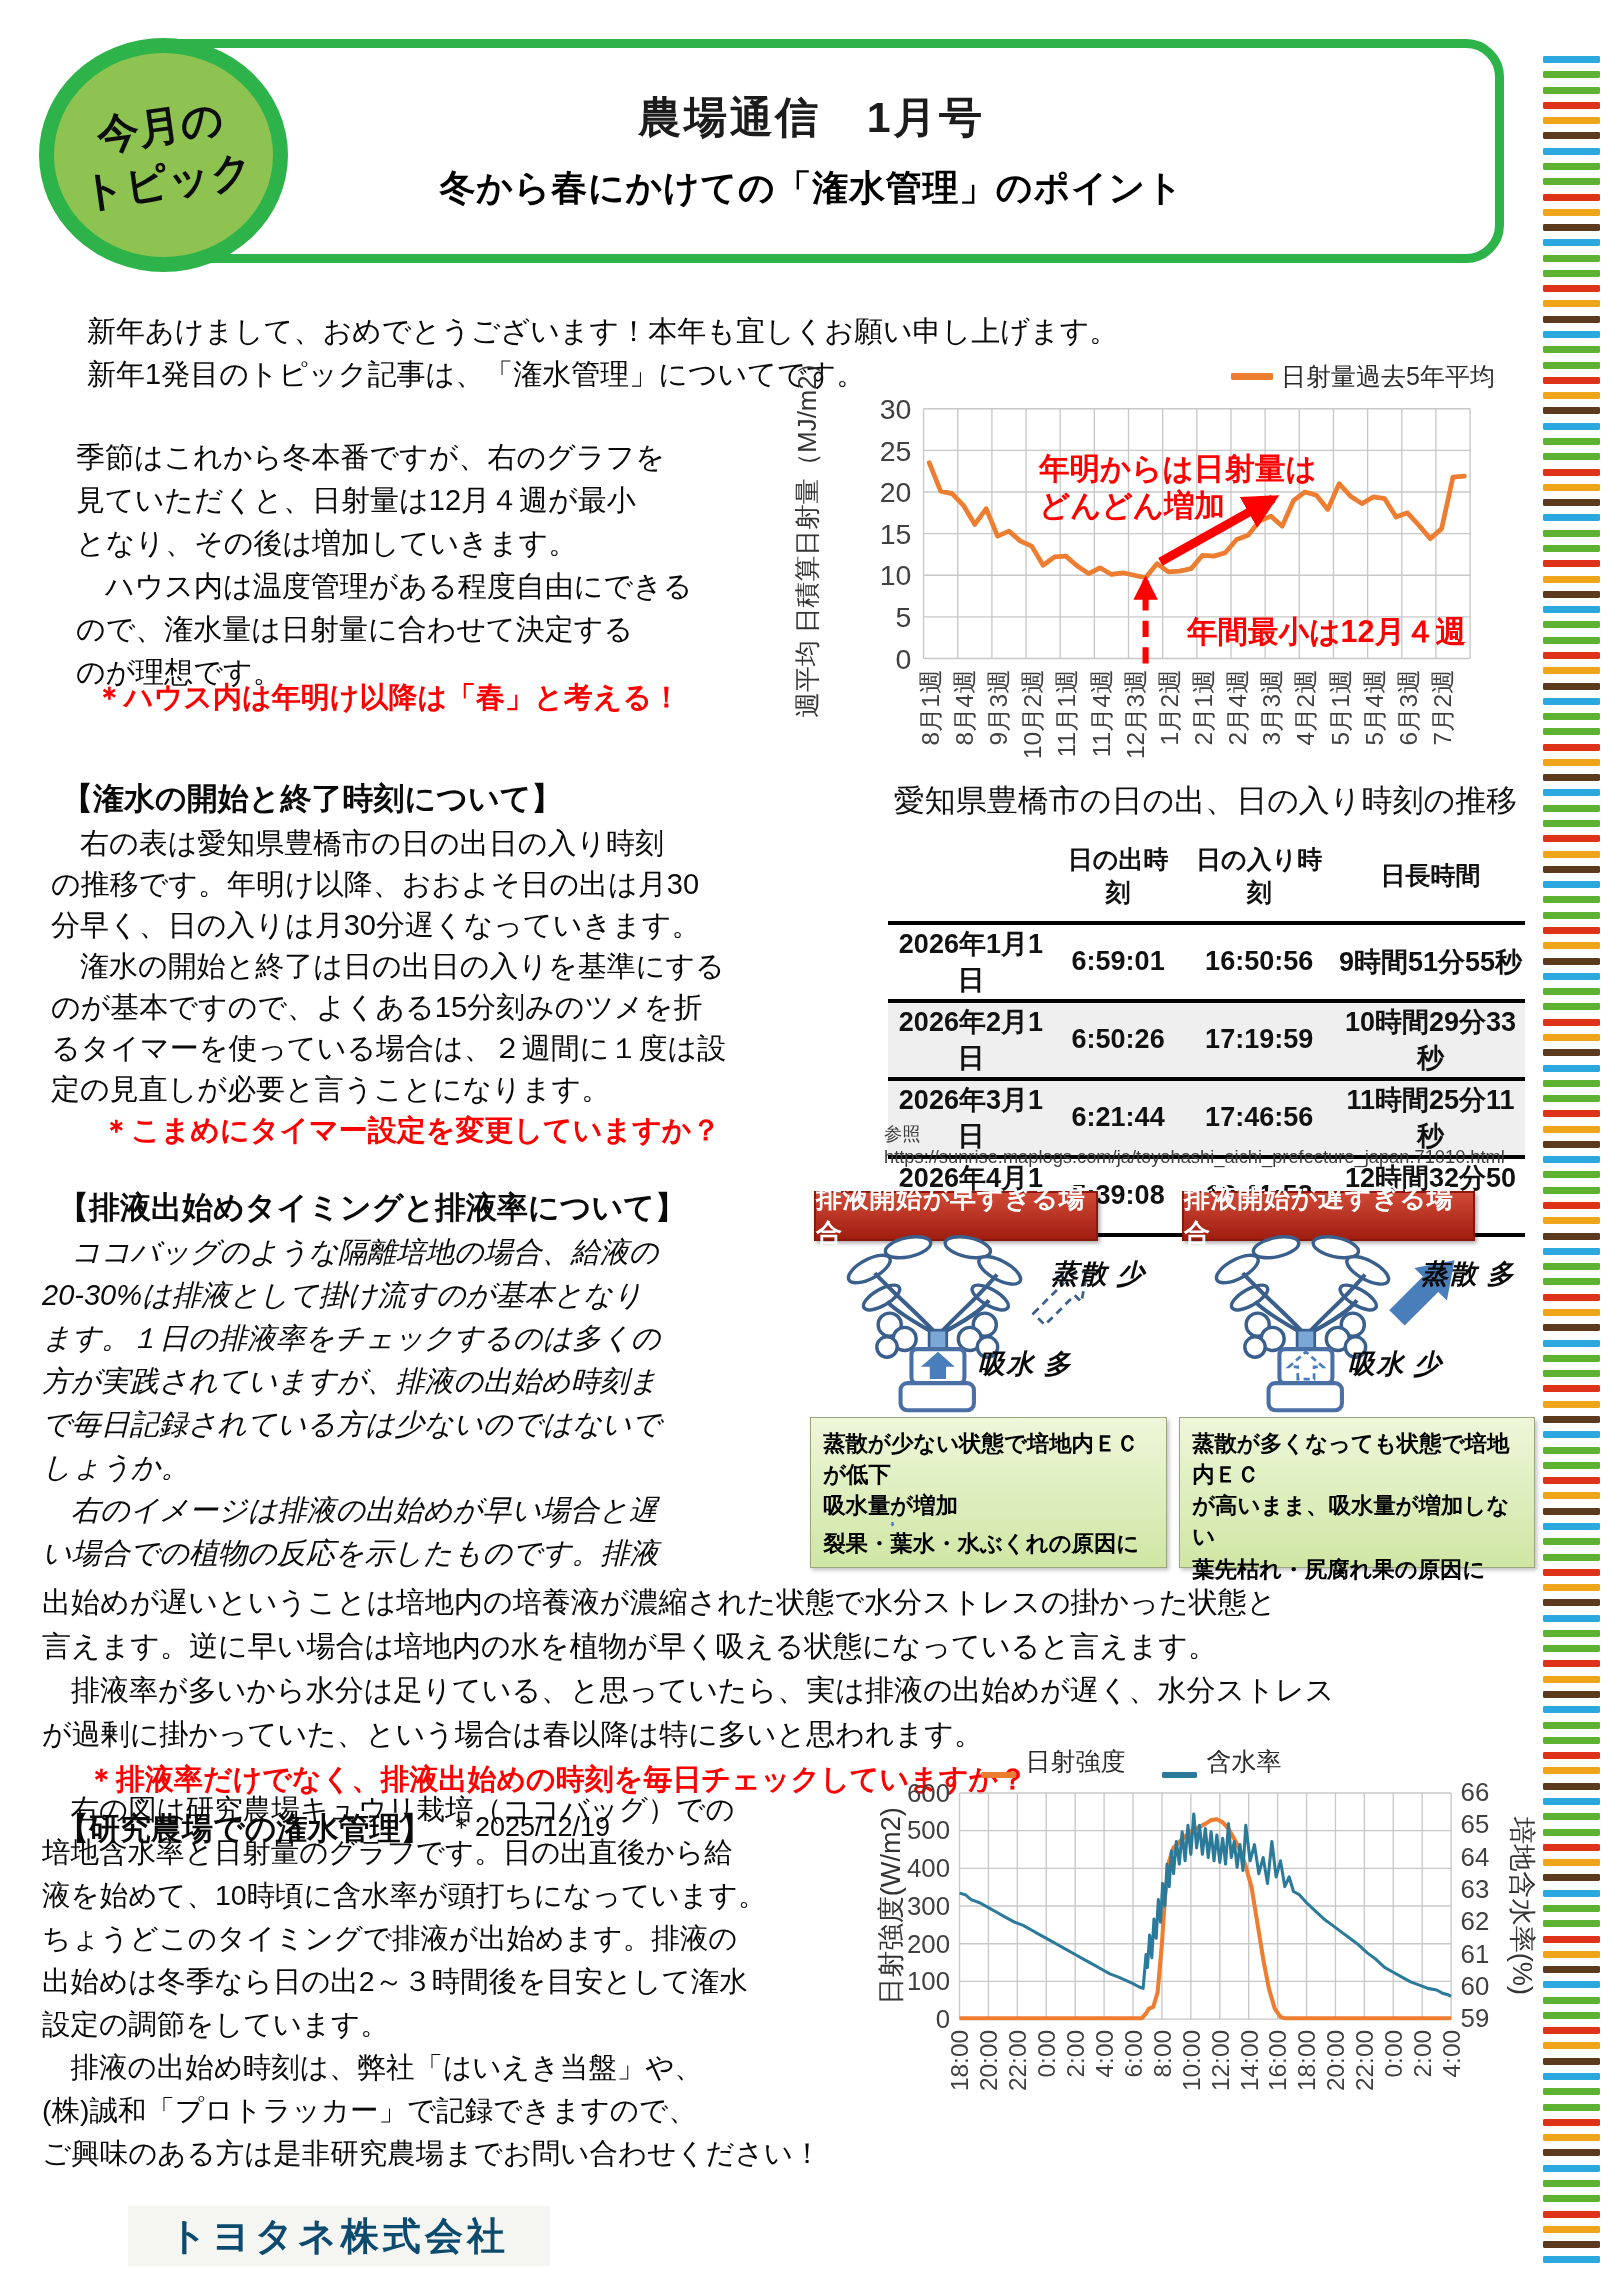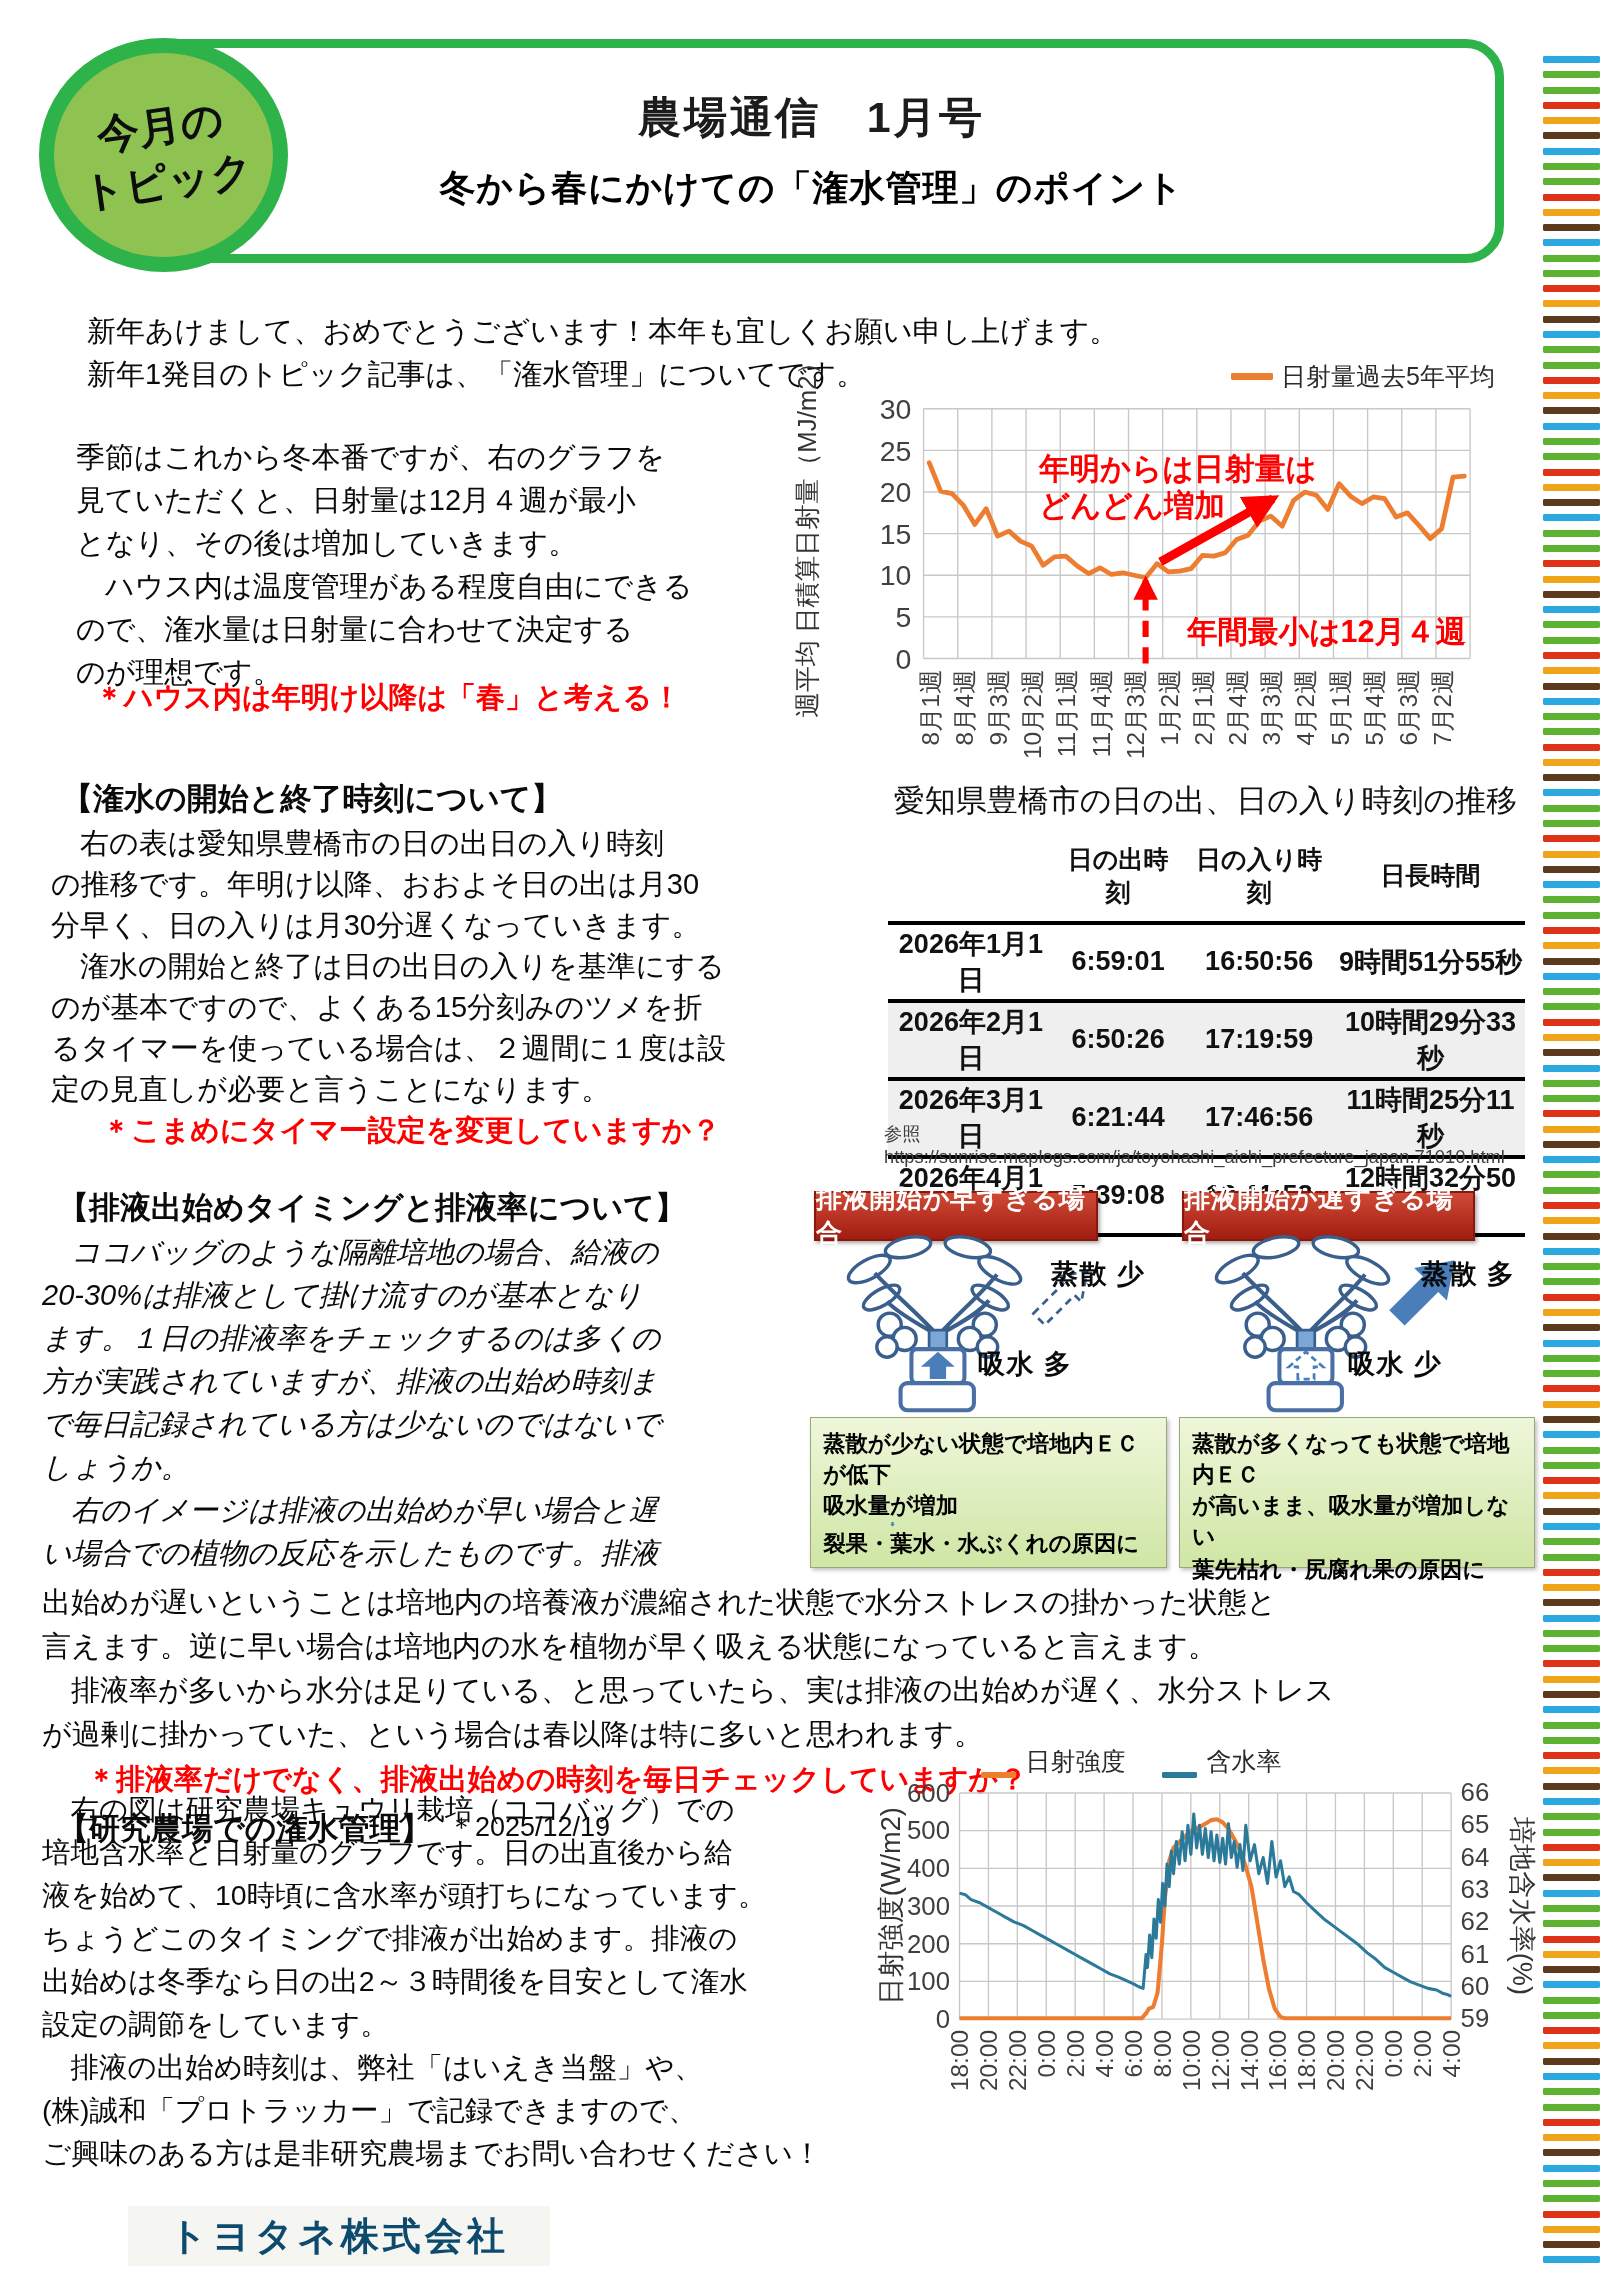--- a/index.html
+++ b/index.html
@@ -42,21 +42,21 @@
   table.sun thead tr{border-bottom:4.8px solid #000;}
   table.sun tbody tr{border-bottom:4.8px solid #000;}
   table.sun tbody tr.alt{background:#efefef;}
   .sun-ref{left:884px;top:1121px;width:645px;font-size:18.3px;color:#3c3c3c;}
   
   .banner{
     box-sizing:border-box;height:50px;display:flex;align-items:center;justify-content:center;
     background:linear-gradient(#d14a37,#a01d10);border:2px solid #8a170c;
     color:#fff;font-size:26px;font-weight:700;letter-spacing:0.7px;box-shadow:2px 2.7px 4.1px rgba(0,0,0,.35);
   }
-  .plant-label{font-size:27px;font-weight:700;color:#0a0a0a;letter-spacing:1.4px;}
+  .plant-label{font-size:27px;font-weight:700;color:#0a0a0a;letter-spacing:1.4px;font-style:italic;}
   .green-box{
     box-sizing:border-box;border:1.4px solid #9aa77d;background:linear-gradient(#eef7da,#cfe6a4);
     padding:9.5px 12.2px 8.1px 12.2px;box-shadow:2px 2.7px 4.1px rgba(0,0,0,.25);
     display:flex;flex-direction:column;justify-content:space-between;
   }
   .green-box .cause{font-size:22.4px;font-weight:700;line-height:31px;color:#000;}
   .green-box .effect{font-size:22.4px;font-weight:700;color:#000;}
   .box-arrow{margin:1.4px 0 1.4px 54px;}
   
   .footer-box{left:128px;top:2206px;width:422px;height:60px;background:#f5f5f2;display:flex;align-items:center;justify-content:center;}

